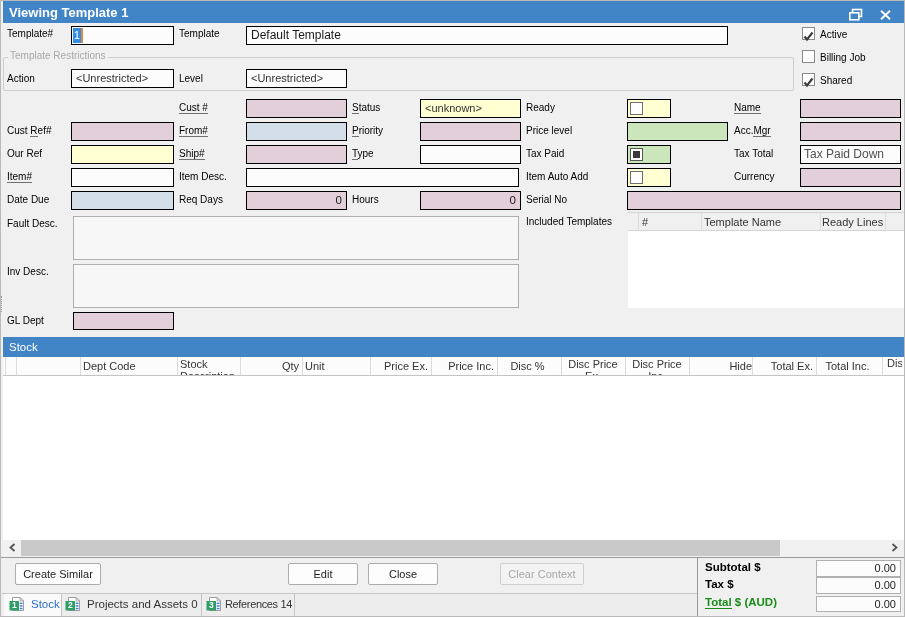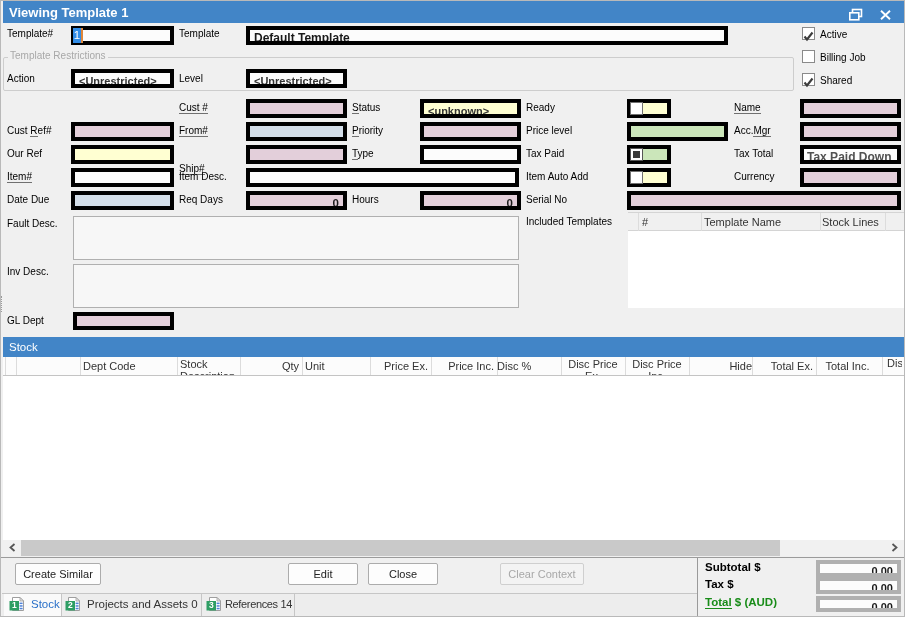--- a/index.html
+++ b/index.html
@@ -2,21 +2,21 @@
 <html><head>
 <meta charset="utf-8">
 <style>
 * { margin:0; padding:0; box-sizing:border-box; }
 html,body { width:905px; height:617px; background:#fff; font-family:"Liberation Sans",sans-serif; }
 #win { position:absolute; left:0; top:0; width:905px; height:617px; background:#f0f0f0; border:1px solid #b9b9b9; overflow:hidden; }
 .abs { position:absolute; }
 .lbl { position:absolute; font-size:10px; color:#000; white-space:nowrap; line-height:12px; }
 .gray { color:#a8a8a8; }
 .u { border-bottom:1px solid #707070; }
-.fld { position:absolute; height:19px; border:4px solid #000000; background:#fcfcfc; font-size:11.5px; line-height:17px; color:#1a1a1a; white-space:nowrap; overflow:hidden;font-weight:bold; }
+.fld { position:absolute; height:19px; border:1px solid #000000; background:#fcfcfc; font-size:11.5px; line-height:17px; color:#1a1a1a; white-space:nowrap; overflow:hidden; }
 .pink { background:#e3cfda; }
 .yellow { background:#ffffd2; }
 .blue { background:#d3dee9; }
 .green { background:#cbe6ba; }
 .num { text-align:right; padding-right:4px; }
 .cb { position:absolute; width:13px; height:13px; background:#fff; border:1px solid #8a8a8a; }
 .titlebar { position:absolute; left:2px; top:0px; right:0px; height:22px; background:#4285c7; }
 .title { position:absolute; left:8px; top:4px; font-size:13px; font-weight:bold; color:#fff; }
 .hdrtxt { position:absolute; font-size:11px; color:#333; white-space:nowrap; line-height:11px; }
 .vline { position:absolute; width:1px; background:#dcdcdc; }
@@ -78,21 +78,21 @@
 <div class="fld blue" style="left:245px;top:121px;width:101px"></div>
 <div class="lbl" style="left:351px;top:124px"><span class="u">P</span>riority</div>
 <div class="fld pink" style="left:419px;top:121px;width:101px"></div>
 <div class="lbl" style="left:525px;top:124px">Price level</div>
 <div class="fld green" style="left:626px;top:121px;width:101px"></div>
 <div class="lbl" style="left:733px;top:124px">Acc.<span class="u">Mgr</span></div>
 <div class="fld pink" style="left:799px;top:121px;width:101px"></div>
 
 <div class="lbl" style="left:6px;top:147px">Our Ref</div>
 <div class="fld yellow" style="left:70px;top:144px;width:103px"></div>
-<div class="lbl" style="left:178px;top:162px"><span class="u">Ship#</span></div>
+<div class="lbl" style="left:178px;top:147px"><span class="u">Ship#</span></div>
 <div class="fld pink" style="left:245px;top:144px;width:101px"></div>
 <div class="lbl" style="left:351px;top:147px"><span class="u">T</span>ype</div>
 <div class="fld" style="left:419px;top:144px;width:101px"></div>
 <div class="lbl" style="left:525px;top:147px">Tax Paid</div>
 <div class="fld green" style="left:626px;top:144px;width:44px"></div>
 <div class="cb" style="left:629px;top:147px;border-color:#555">
       <div class="abs" style="left:2px;top:2px;width:7px;height:7px;background:#3a3a3a"></div>
     </div>
 <div class="lbl" style="left:733px;top:147px">Tax Total</div>
 <div class="fld" style="left:799px;top:144px;width:101px;padding-left:3px;color:#515151;font-size:12px">Tax Paid Down</div>
@@ -121,21 +121,21 @@
 <div class="lbl" style="left:525px;top:215px">Included Templates</div>
 
 <div class="abs" style="left:627px;top:211px;width:276px;height:96px;background:#fff;border-top:1px solid #d4d4d4"></div>
 <div class="abs" style="left:627px;top:212px;width:276px;height:18px;background:#f0f0f0;border-bottom:1px solid #d4d4d4"></div>
 <div class="vline" style="left:637px;top:212px;height:18px"></div>
 <div class="vline" style="left:700px;top:212px;height:18px"></div>
 <div class="vline" style="left:819px;top:212px;height:18px"></div>
 <div class="vline" style="left:884px;top:212px;height:18px"></div>
 <div class="hdrtxt" style="left:641px;top:216px">#</div>
 <div class="hdrtxt" style="left:703px;top:216px">Template Name</div>
-<div class="hdrtxt" style="left:821px;top:216px">Stock Lines</div>
+<div class="hdrtxt" style="left:821px;top:216px">Ready Lines</div>
 
 <div class="lbl" style="left:6px;top:265px">Inv Desc.</div>
 <div class="abs" style="left:72px;top:263px;width:446px;height:44px;background:#f7f7f7;border:1px solid #b0b0b0"></div>
 
 <div class="lbl" style="left:6px;top:314px">GL Dept</div>
 <div class="fld pink" style="left:72px;top:311px;width:101px;height:18px"></div>
 
 <div class="abs" style="left:0px;top:295px;width:0px;height:16px;border-left:1px dotted #9a9a9a"></div>
 
 <div class="abs" style="left:2px;top:336px;width:901px;height:20px;background:#4285c7"></div>
@@ -156,21 +156,21 @@
 <div class="vline" style="left:688px;top:356px;height:18px"></div>
 <div class="vline" style="left:751px;top:356px;height:18px"></div>
 <div class="vline" style="left:815px;top:356px;height:18px"></div>
 <div class="vline" style="left:881px;top:356px;height:18px"></div>
 <div class="hdrtxt" style="left:82px;top:360px">Dept Code</div>
 <div class="hdrtxt" style="left:179px;top:357px;width:56px;height:17px;overflow:hidden;line-height:12px;white-space:normal">Stock Description</div>
 <div class="hdrtxt" style="left:239px;top:360px;width:59px;text-align:right">Qty</div>
 <div class="hdrtxt" style="left:304px;top:360px">Unit</div>
 <div class="hdrtxt" style="left:369px;top:360px;width:58px;text-align:right">Price Ex.</div>
 <div class="hdrtxt" style="left:430px;top:360px;width:63px;text-align:right">Price Inc.</div>
-<div class="hdrtxt" style="left:496px;top:360px;width:61px;text-align:left">Disc %</div>
+<div class="hdrtxt" style="left:496px;top:360px;width:61px;text-align:center">Disc %</div>
 <div class="hdrtxt" style="left:560px;top:357px;width:64px;height:17px;overflow:hidden;line-height:12px;text-align:center;white-space:normal">Disc Price Ex.</div>
 <div class="hdrtxt" style="left:624px;top:357px;width:64px;height:17px;overflow:hidden;line-height:12px;text-align:center;white-space:normal">Disc Price Inc.</div>
 <div class="hdrtxt" style="left:688px;top:360px;width:63px;text-align:right">Hide</div>
 <div class="hdrtxt" style="left:751px;top:360px;width:61px;text-align:right">Total Ex.</div>
 <div class="hdrtxt" style="left:815px;top:360px;width:63px;text-align:center">Total Inc.</div>
 <div class="hdrtxt" style="left:886px;top:357px;width:15px;overflow:hidden">Disc</div>
 
 <div class="abs" style="left:2px;top:375px;width:901px;height:164px;background:#fff"></div>
 
 <div class="abs" style="left:2px;top:539px;width:901px;height:16px;background:#f1f1f1"></div>

